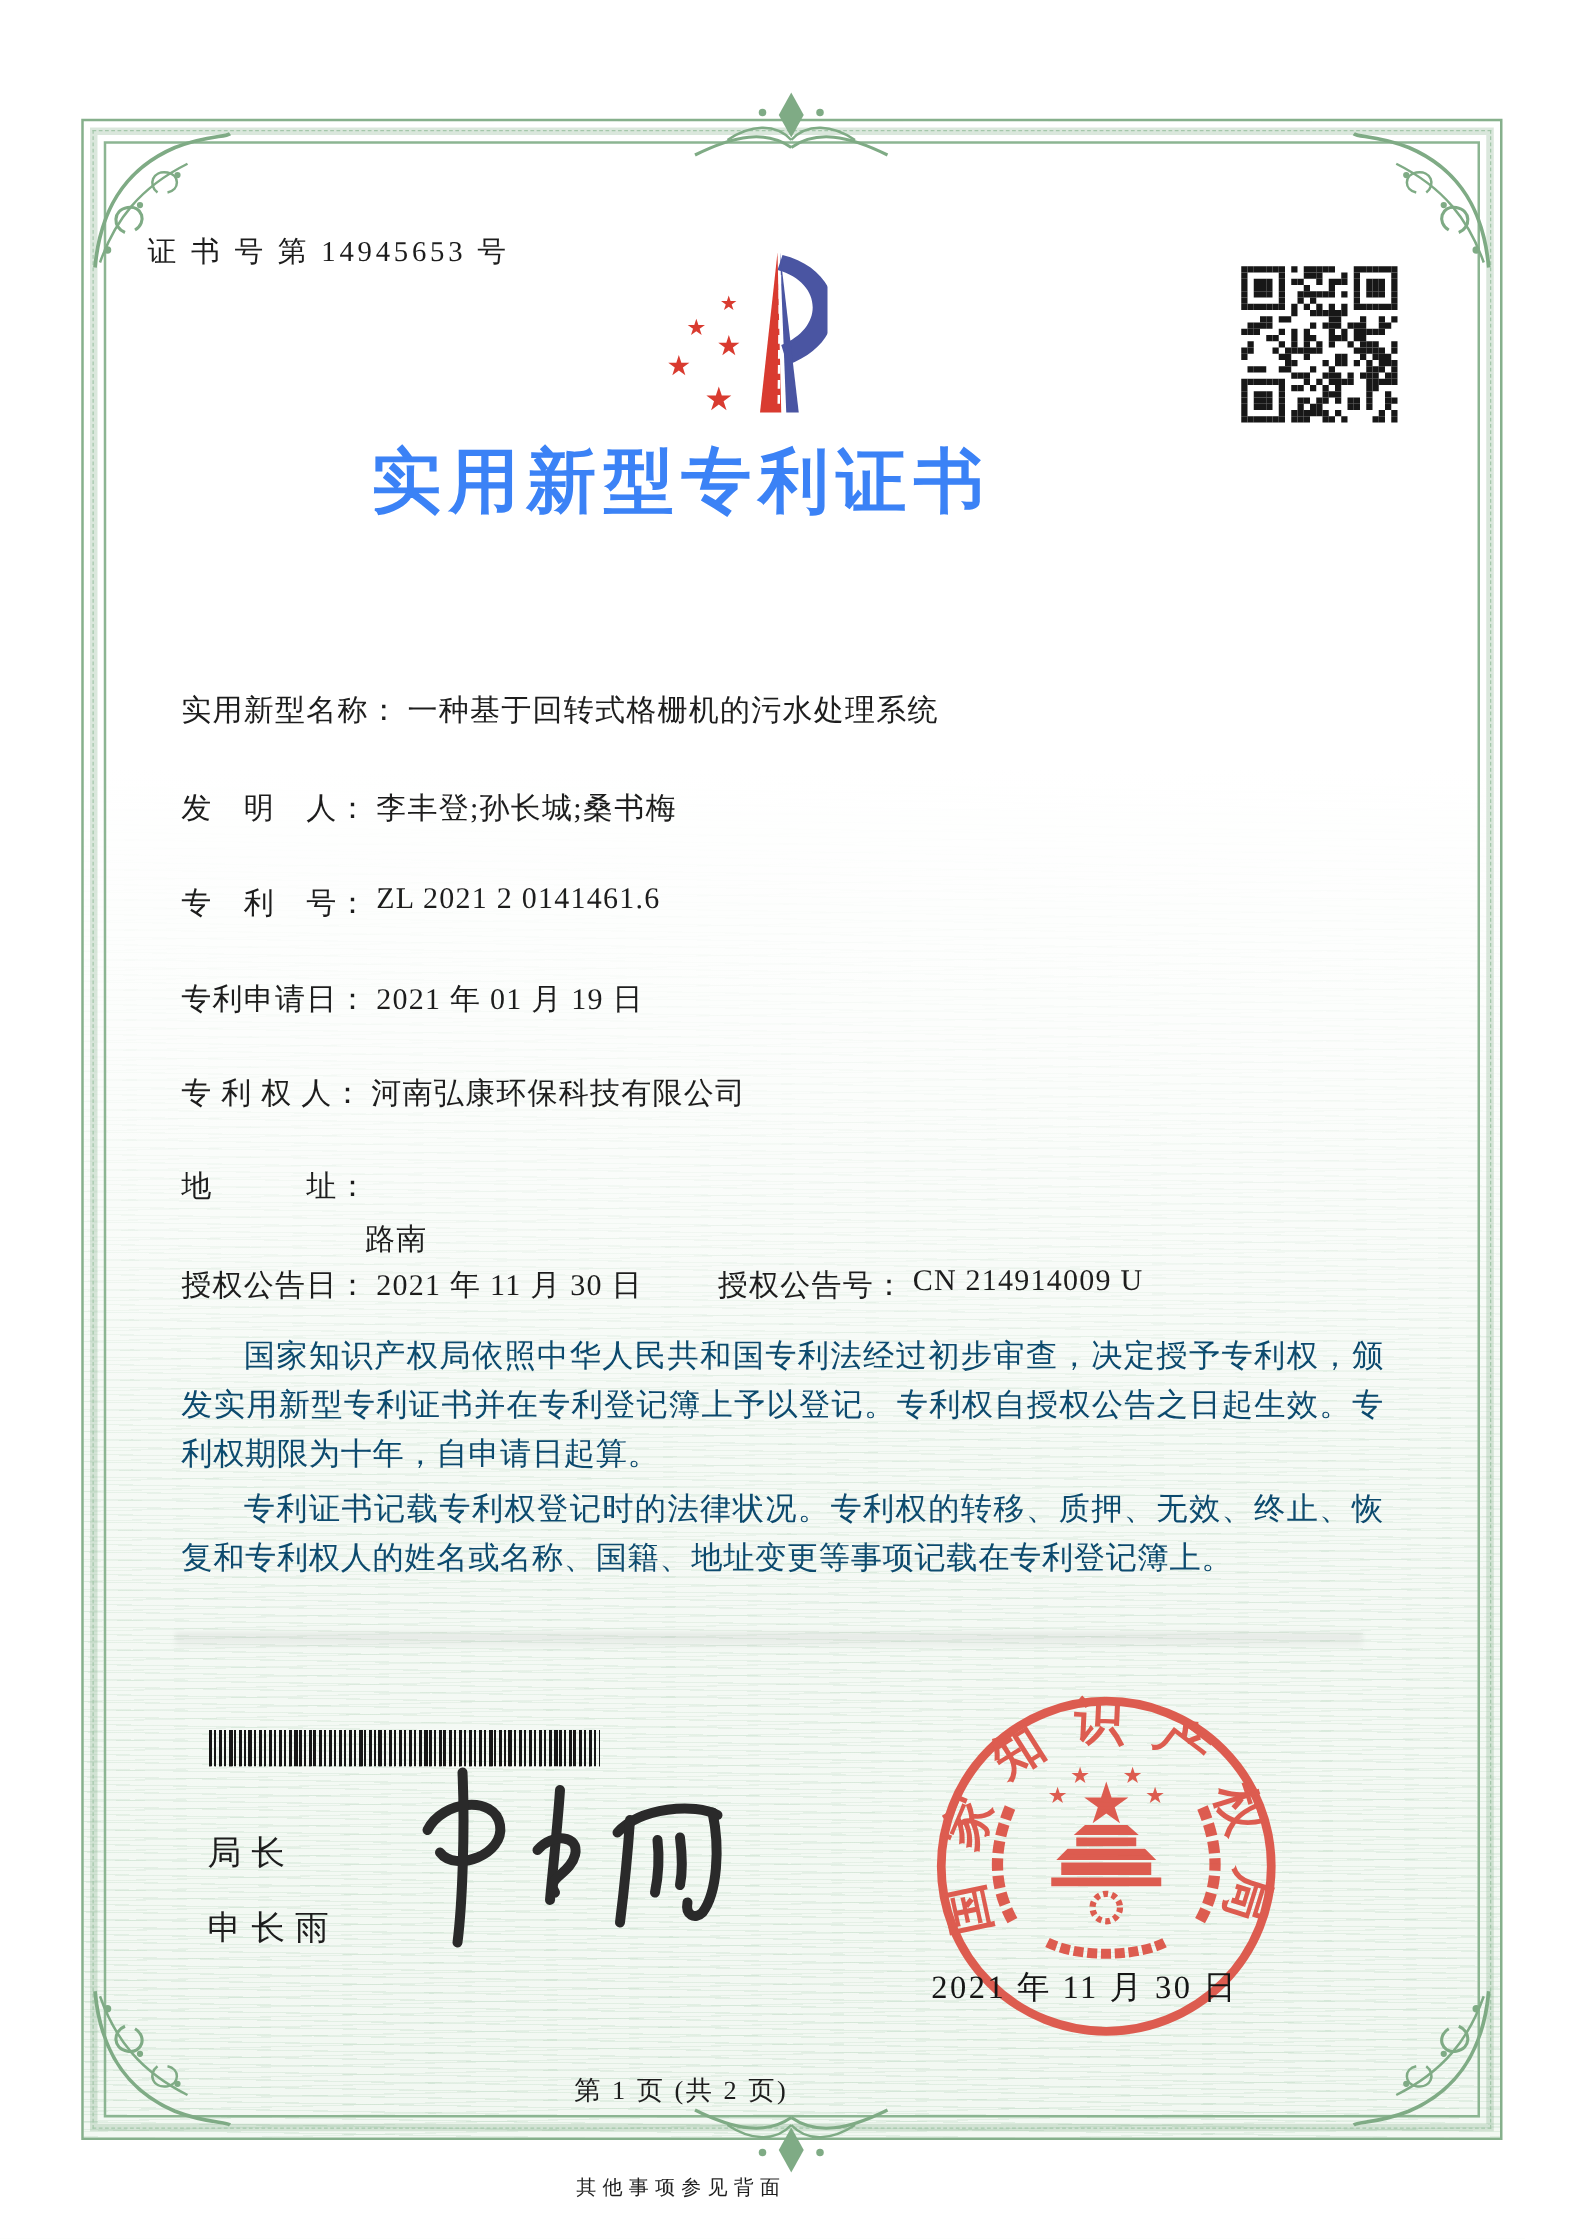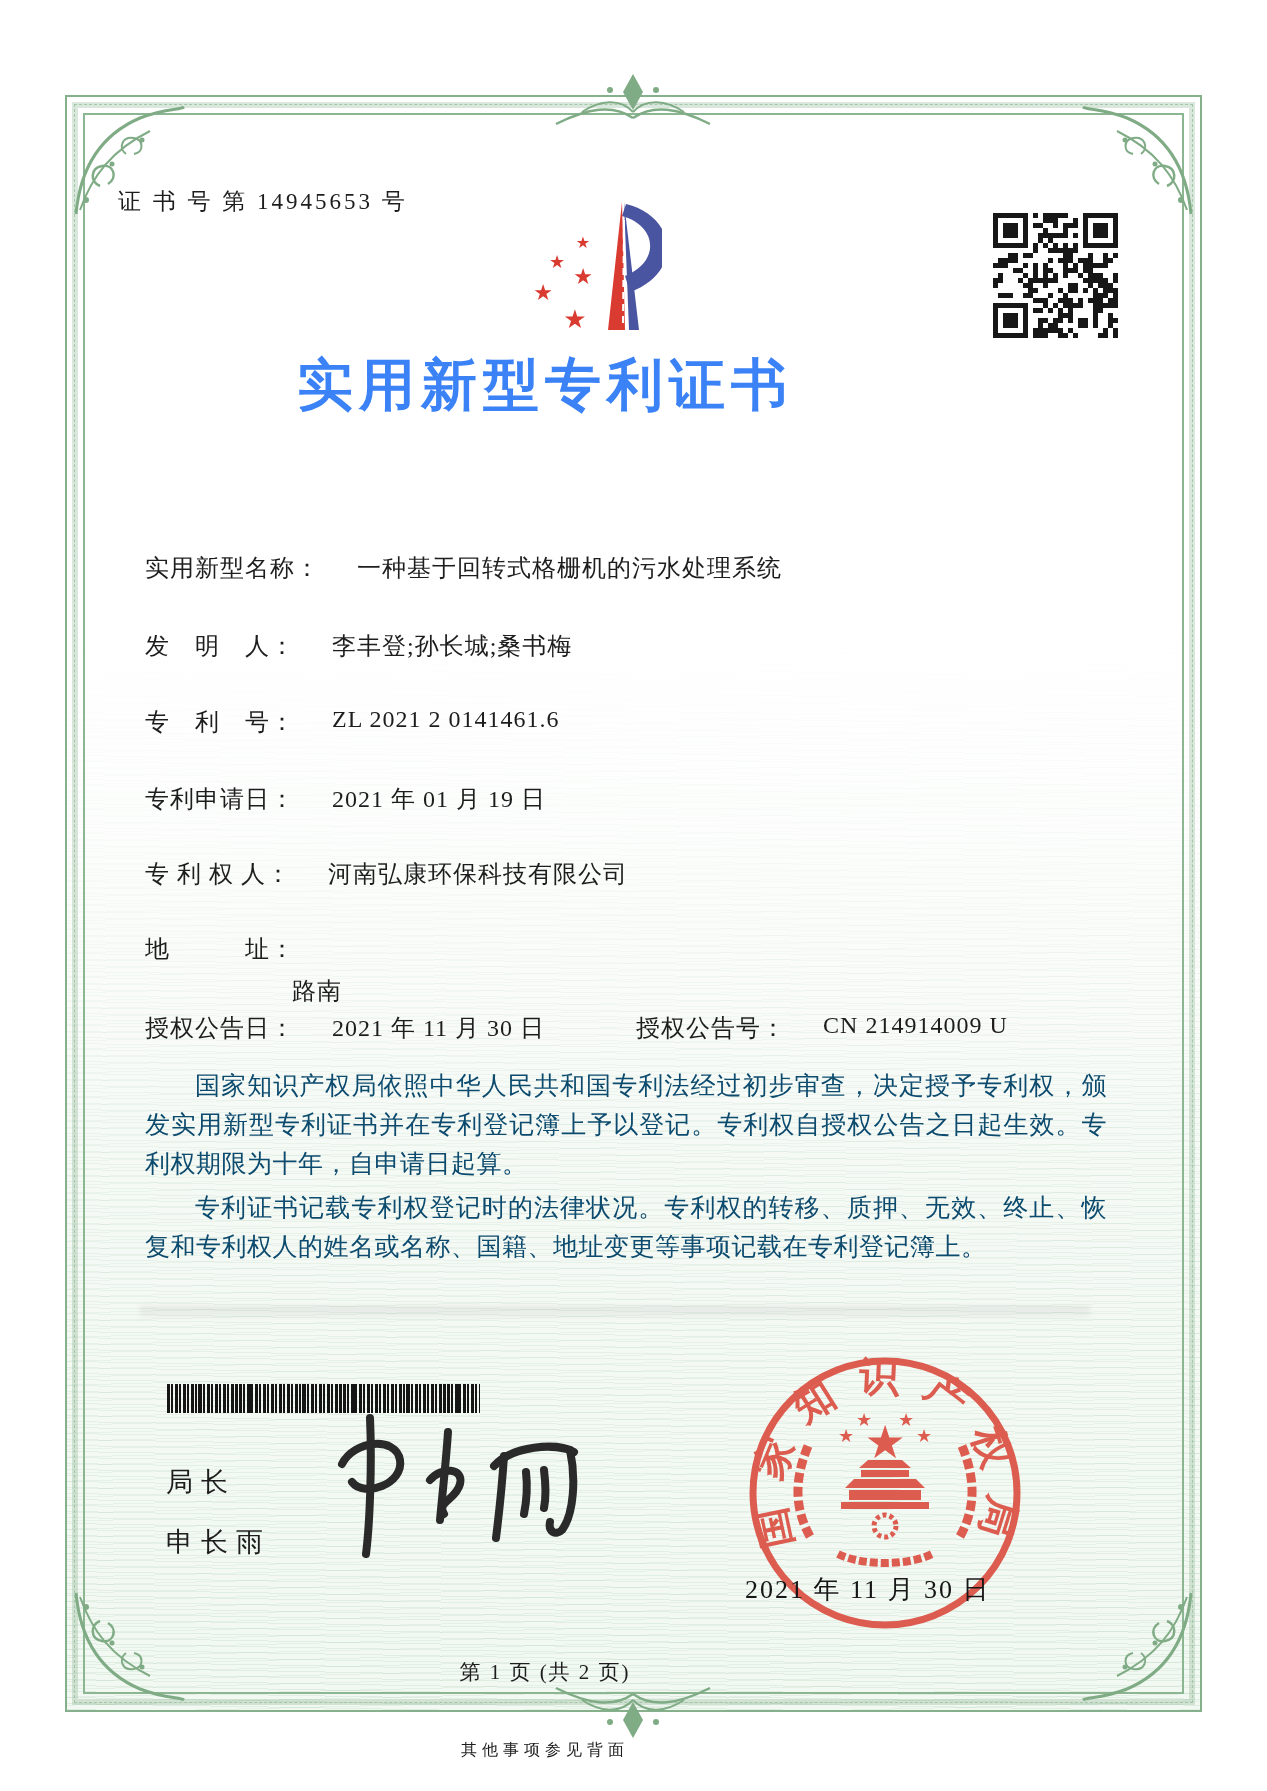--- a/index.html
+++ b/index.html
@@ -29,21 +29,21 @@
   .corner.bl{left:70px;bottom:84px;transform:scaleY(-1);}
   .corner.br{right:70px;bottom:84px;transform:scale(-1,-1);}
   .crest{width:170px;height:64px;z-index:2;}
   .crest.top{left:548px;top:68px;}
   .crest.bottom{left:548px;top:1680px;transform:scaleY(-1);}
   
   .cert-no{left:118px;top:186px;font-size:23px;letter-spacing:3px;}
   .title{left:0;width:1090px;top:348px;text-align:center;
          font-family:"Liberation Sans","DejaVu Sans",sans-serif;
          font-weight:700;font-size:56px;letter-spacing:6px;color:#3b82f6;}
-  .row{left:145px;display:flex;font-size:24px;letter-spacing:1px;white-space:nowrap;gap:31px;}
+  .row{left:145px;display:flex;font-size:24px;letter-spacing:1px;white-space:nowrap;}
   .row .lbl{margin-right:6px;}
   .addr2{left:292px;font-size:24px;letter-spacing:1px;}
   .grant .lbl2{margin-left:60px;}
   .para{left:145px;width:962px;font-size:25px;line-height:39px;
         text-indent:2em;text-align:justify;letter-spacing:0.5px;color:#0c4a6e;}
   .director{left:166px;font-size:27px;letter-spacing:8px;}
   .footer-line{left:0;width:1090px;text-align:center;}
   .page-ind{top:1658px;font-size:21px;letter-spacing:2px;}
   .back-note{top:1740px;font-size:16px;letter-spacing:5px;}
   .seal-date{left:745px;top:1572px;width:340px;font-size:26px;letter-spacing:2px;z-index:6;color:#161616;}

